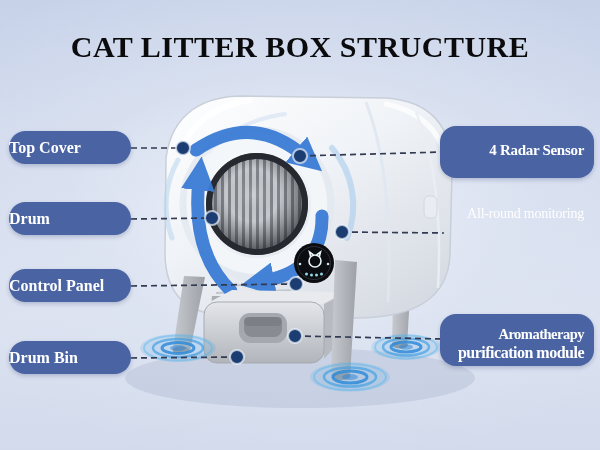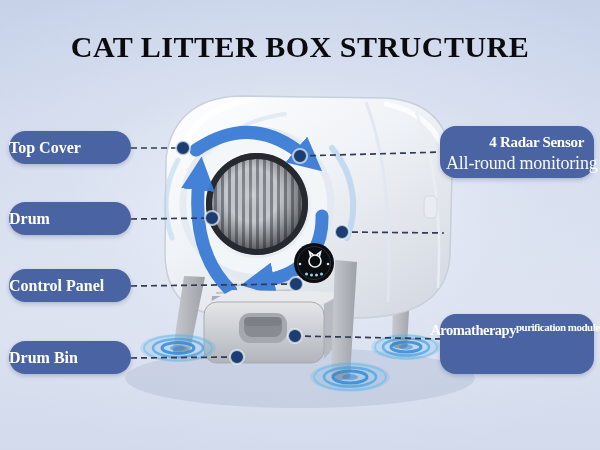--- a/index.html
+++ b/index.html
@@ -20,27 +20,27 @@
     background:#4a63a2;box-shadow:0 2px 4px rgba(40,60,110,0.25);
     color:#ffffff;font-weight:700;font-size:16px;line-height:33px;white-space:nowrap;
   }
   .pill.p0{top:131px}
   .pill.p1{top:202px}
   .pill.p2{top:269px}
   .pill.p3{top:341px}
   .callout{
     position:absolute;left:440px;width:154px;border-radius:16px;
     background:#4a63a2;box-shadow:0 2px 4px rgba(40,60,110,0.25);
-    color:#ffffff;text-align:right;padding:7px 10px 7px 6px;box-sizing:border-box;
+    color:#ffffff;text-align:right;padding:15px 10px 7px 6px;box-sizing:border-box;
   }
   .callout.c0{top:126px;height:52px}
   .callout.c1{top:206px;height:52px}
-  .callout.c2{top:314px;height:60px;display:flex;flex-direction:row;justify-content:center}
+  .callout.c2{top:314px;height:52px;display:flex;flex-direction:column;justify-content:center}
   .callout-heading{font-size:15px;font-weight:800;letter-spacing:-.3px;line-height:1.25;white-space:nowrap;}
-  .callout-sub{font-size:18px;font-weight:400;letter-spacing:-.2px;line-height:1.23;white-space:nowrap;opacity:.96;}
+  .callout-sub{font-size:14px;font-weight:400;letter-spacing:-.2px;line-height:1.23;white-space:nowrap;opacity:.96;margin-top:45px;}
 </style>
 </head>
 <body>
 
 <div class="stage">
 
   <svg class="scene" width="600" height="450" viewBox="0 0 600 450">
     <defs>
       <linearGradient id="bodyG" x1="0" y1="0" x2="0.8" y2="1">
         <stop offset="0" stop-color="#ffffff"></stop>
@@ -197,16 +197,16 @@
   <div class="pill p3">Drum Bin</div>
 
   <div class="callout c0">
     <div class="callout-heading">4 Radar Sensor</div>
     <div class="callout-sub">All-round monitoring</div>
   </div>
 
 
   <div class="callout c2">
     <div class="callout-heading" style="font-size:14.5px;letter-spacing:-.5px">Aromatherapy</div>
-    <div class="callout-heading" style="font-size:11px;letter-spacing:-.5px">purification module</div>
+    <div class="callout-heading" style="font-size:16px;letter-spacing:-.5px">purification module</div>
   </div>
 
 </div>
 
 </body></html>

